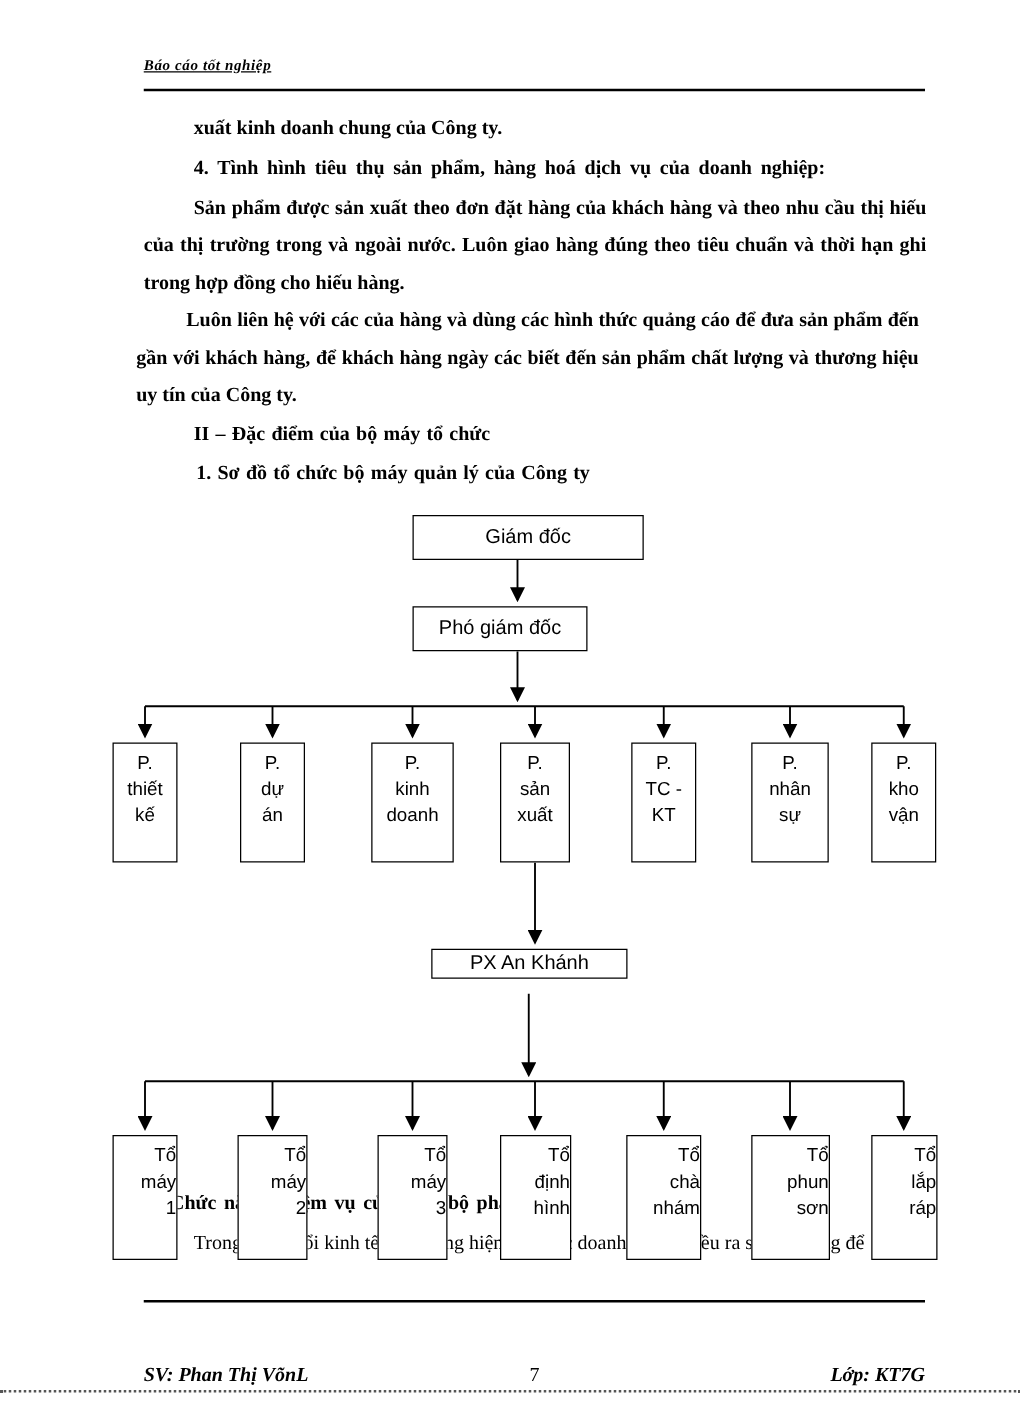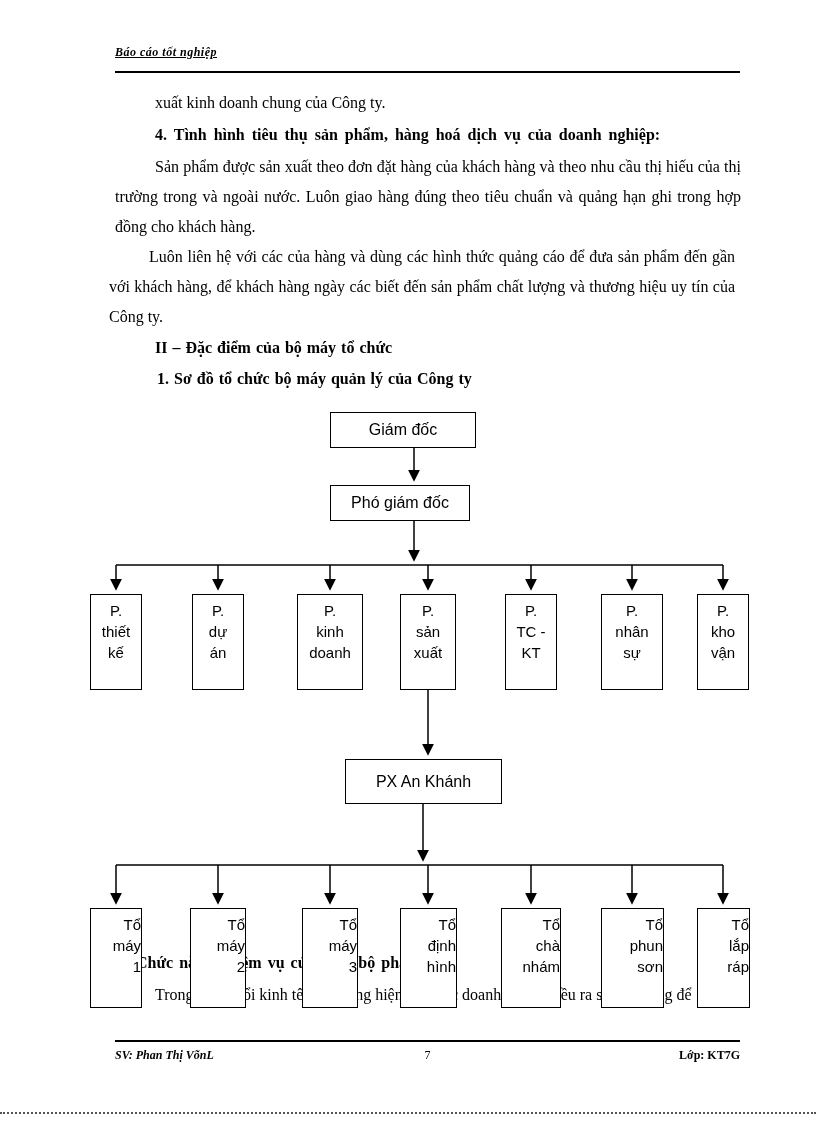--- a/index.html
+++ b/index.html
@@ -16,21 +16,21 @@
   
   .header-title {
     left: 115px; top: 45px;
     font-size: 12px; font-weight: bold; font-style: italic;
     text-decoration: underline;
     letter-spacing: 0.5px;
   }
   .header-rule { left: 115px; top: 71px; width: 625px; height: 2px; background: #000; }
 
   
-  .bodytext { font-size: 16px; line-height: 30px; }
+  .bodytext { font-size: 16px; line-height: 30px; font-weight: bold; }
   .bold { font-weight: bold; }
   .continuation { left: 155px; top: 88px; }
   .heading-4 { left: 155px; top: 120px; word-spacing: 3px; width: 590px; }
   .para-1 { left: 115px; top: 152px; width: 626px; text-align: justify; text-indent: 40px; }
   .para-2 { left: 109px; top: 242px; width: 626px; text-align: justify; text-indent: 40px; }
   .heading-ii { left: 155px; top: 333px; word-spacing: 1px; text-align: center; }
   .heading-1 { left: 157px; top: 364px; word-spacing: 1px; }
 
   
   .connectors { left: 0; top: 0; z-index: 2; pointer-events: none; }
@@ -50,36 +50,36 @@
   .obox.dept { text-align: center; padding-top: 5px; line-height: 21px; }
   .obox.team { text-align: right; padding: 5px 0 0 7px; line-height: 21px; }
 
   
   .hidden-line { z-index: 1; white-space: nowrap; font-size: 16px; }
   .hidden-line-1 { left: 118px; top: 954px; font-weight: bold; word-spacing: 2px; }
   .hidden-line-2 { left: 155px; top: 986px; }
 
   
   .footer-rule { left: 115px; top: 1040px; width: 625px; height: 2px; background: #000; }
-  .footer-text { top: 1048px; font-size: 12px; }
+  .footer-text { top: 1092px; font-size: 16px; }
   .footer-student { left: 115px; font-weight: bold; font-style: italic; }
   .footer-page { left: 115px; width: 625px; text-align: center; }
-  .footer-class { left: 115px; width: 625px; text-align: right; font-weight: bold; }
+  .footer-class { left: 115px; width: 625px; text-align: right; font-weight: bold; font-style: italic; }
 
   .bottom-dotted { left: 0; top: 1112px; width: 816px; border-top: 2px dotted #555; }
 </style>
 </head>
 <body>
 
 <div class="abs header-title">Báo cáo tốt nghiệp</div>
 <div class="abs header-rule"></div>
 
 <div class="abs bodytext continuation">xuất kinh doanh chung của Công ty.</div>
 <div class="abs bodytext bold heading-4">4. Tình hình tiêu thụ sản phẩm, hàng hoá dịch vụ của doanh nghiệp:</div>
-<div class="abs bodytext para-1">Sản phẩm được sản xuất theo đơn đặt hàng của khách hàng và theo nhu cầu thị hiếu của thị trường trong và ngoài nước. Luôn giao hàng đúng theo tiêu chuẩn và quảng hạn ghi trong hợp đồng cho khách hàng.</div>
+<div class="abs bodytext para-1">Sản phẩm được sản xuất theo đơn đặt hàng của khách hàng và theo nhu cầu thị hiếu của thị trường trong và ngoài nước. Luôn giao hàng đúng theo tiêu chuẩn và thời hạn ghi trong hợp đồng cho hiếu hàng.</div>
 <div class="abs bodytext para-2">Luôn liên hệ với các của hàng và dùng các hình thức quảng cáo để đưa sản phẩm đến gần với khách hàng, để khách hàng ngày các biết đến sản phẩm chất lượng và thương hiệu uy tín của Công ty.</div>
 <div class="abs bodytext bold heading-ii">II – Đặc điểm của bộ máy tổ chức</div>
 <div class="abs bodytext bold heading-1">1. Sơ đồ tổ chức bộ máy quản lý của Công ty</div>
 
 <div class="abs hidden-line hidden-line-1">2. Chức năng nhiệm vụ của từng bộ phận</div>
 <div class="abs hidden-line hidden-line-2">Trong thời buổi kinh tế thị trường hiện nay, các doanh nghiệp đều ra sức cố gắng để</div>
 
 <svg class="abs connectors" width="816" height="1123" viewBox="0 0 816 1123" xmlns="http://www.w3.org/2000/svg">
   <defs>
     <marker id="arrow" viewBox="0 0 10 10" refX="8.5" refY="5" markerWidth="8" markerHeight="8" orient="auto-start-reverse">
@@ -109,21 +109,21 @@
 
   <line x1="116" y1="865" x2="116" y2="903" stroke="#000" stroke-width="1.5" marker-end="url(#arrow)"></line>
   <line x1="218" y1="865" x2="218" y2="903" stroke="#000" stroke-width="1.5" marker-end="url(#arrow)"></line>
   <line x1="330" y1="865" x2="330" y2="903" stroke="#000" stroke-width="1.5" marker-end="url(#arrow)"></line>
   <line x1="428" y1="865" x2="428" y2="903" stroke="#000" stroke-width="1.5" marker-end="url(#arrow)"></line>
   <line x1="531" y1="865" x2="531" y2="903" stroke="#000" stroke-width="1.5" marker-end="url(#arrow)"></line>
   <line x1="632" y1="865" x2="632" y2="903" stroke="#000" stroke-width="1.5" marker-end="url(#arrow)"></line>
   <line x1="723" y1="865" x2="723" y2="903" stroke="#000" stroke-width="1.5" marker-end="url(#arrow)"></line>
 </svg>
 
-<div class="obox main" style="left:330px; top:412px; width:146px; height:36px;text-align:right;">Giám đốc</div>
+<div class="obox main" style="left:330px; top:412px; width:185px; height:36px;text-align:right;">Giám đốc</div>
 <div class="obox main" style="left:330px; top:485px; width:140px; height:36px;">Phó giám đốc</div>
 
 <div class="obox dept" style="left:90px;  top:594px; width:52px; height:96px;">P.
 thiết
 kế</div>
 <div class="obox dept" style="left:192px; top:594px; width:52px; height:96px;">P.
 dự
 án</div>
 <div class="obox dept" style="left:297px; top:594px; width:66px; height:96px;">P.
 kinh
@@ -134,21 +134,21 @@
 <div class="obox dept" style="left:505px; top:594px; width:52px; height:96px;">P.
 TC -
 KT</div>
 <div class="obox dept" style="left:601px; top:594px; width:62px; height:96px;">P.
 nhân
 sự</div>
 <div class="obox dept" style="left:697px; top:594px; width:52px; height:96px;">P.
 kho
 vận</div>
 
-<div class="obox main" style="left:345px; top:759px; width:157px; height:45px;text-align:center;">PX An Khánh</div>
+<div class="obox main" style="left:345px; top:759px; width:157px; height:24px;text-align:center;">PX An Khánh</div>
 
 <div class="obox team" style="left:90px;  top:908px; width:52px; height:100px;">Tổ
 máy
 1</div>
 <div class="obox team" style="left:190px; top:908px; width:56px; height:100px;">Tổ
 máy
 2</div>
 <div class="obox team" style="left:302px; top:908px; width:56px; height:100px;">Tổ
 máy
 3</div>

